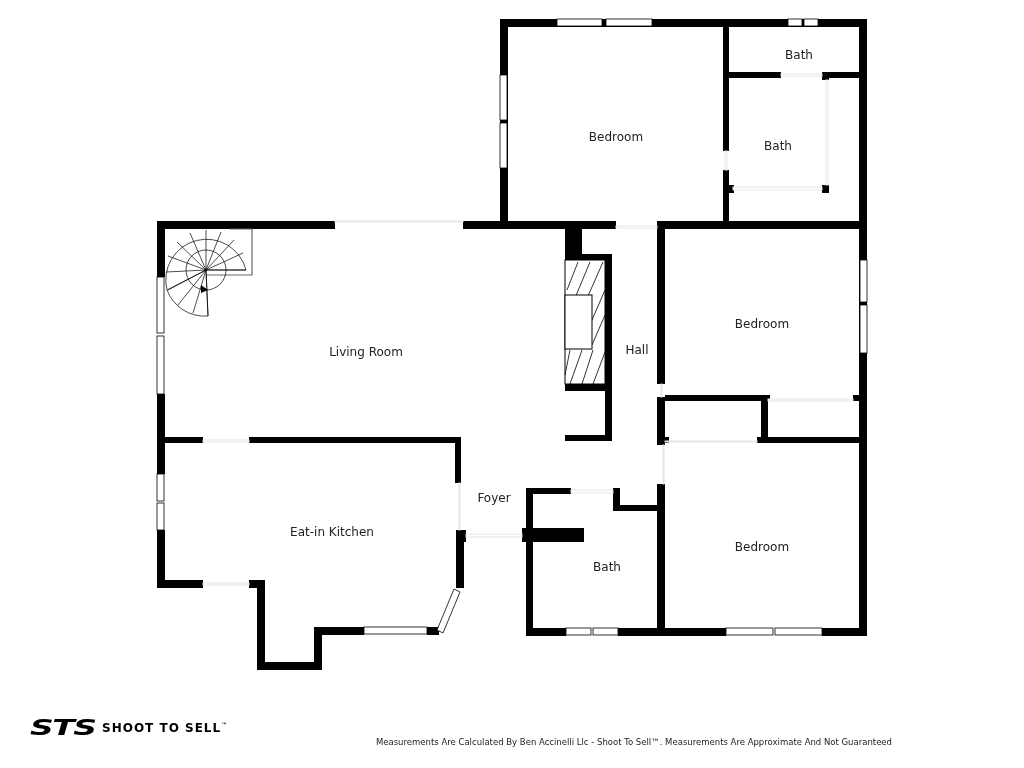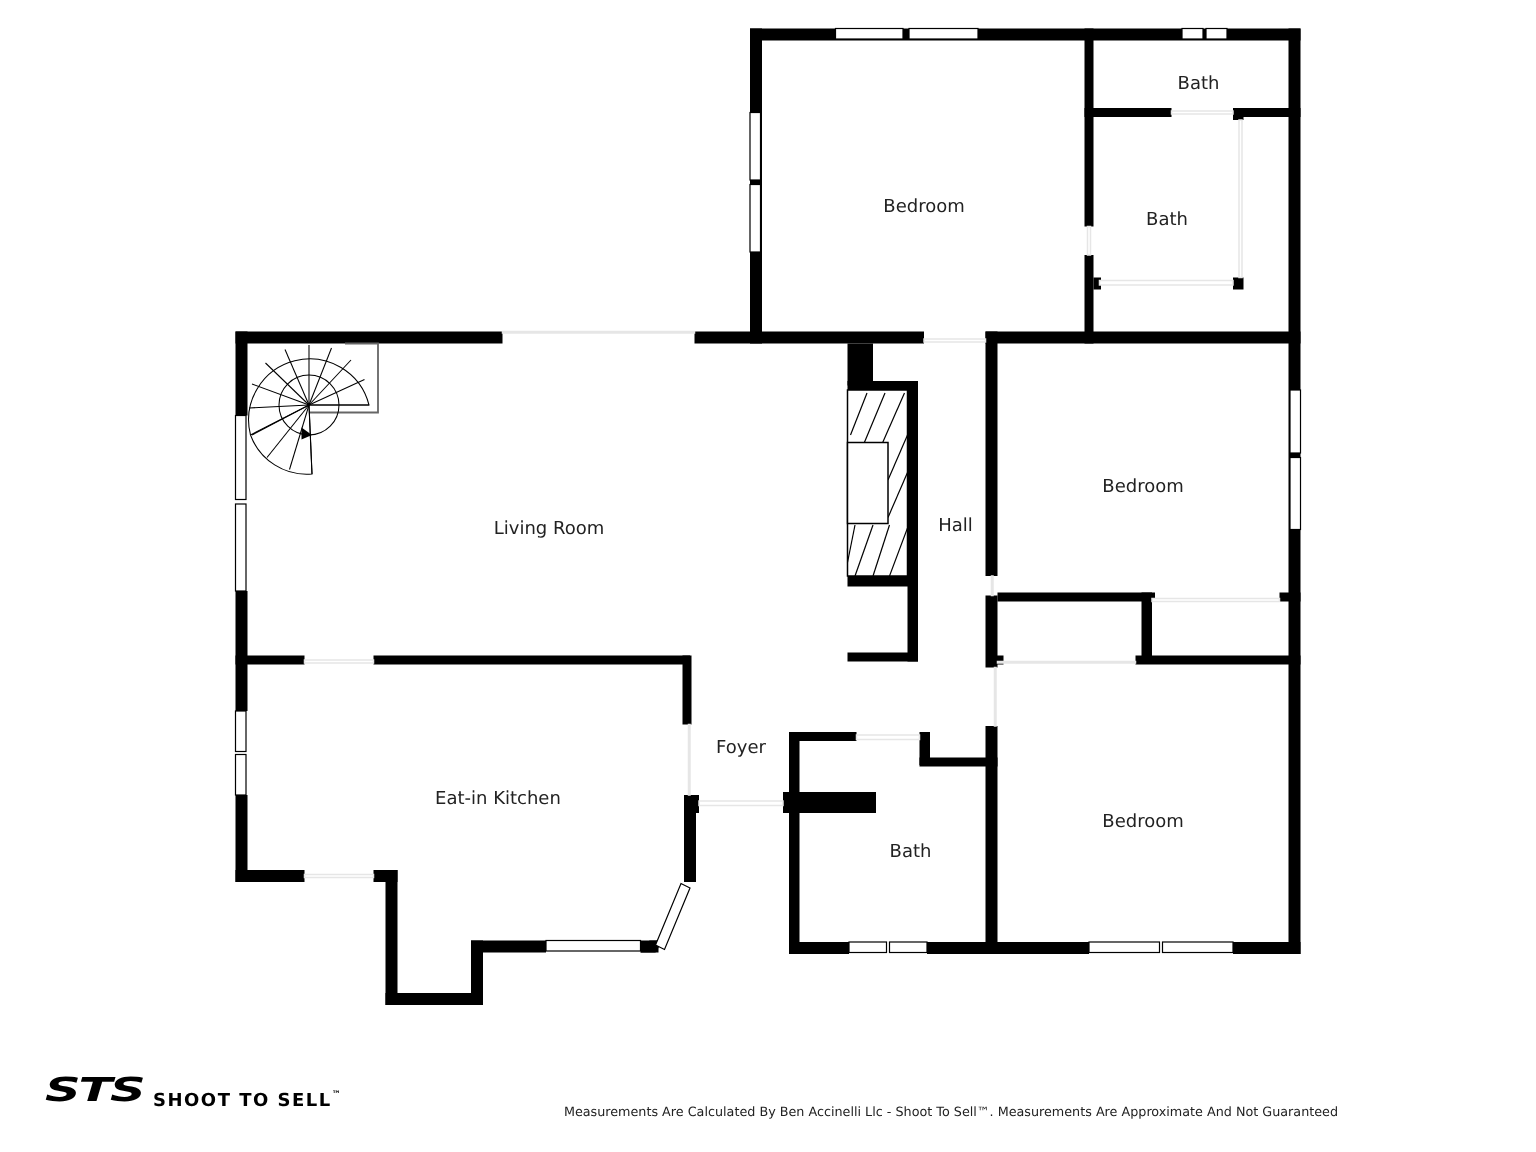--- a/index.html
+++ b/index.html
@@ -2,21 +2,21 @@
 <html><head>
 <meta charset="utf-8">
 <style>
   html, body { margin:0; padding:0; background:#ffffff; }
   body { width:1024px; height:768px; position:relative; overflow:hidden; font-family:"DejaVu Sans", sans-serif; }
   #plan { position:absolute; left:0; top:0; width:1024px; height:768px; }
   .room-label { font-family:"DejaVu Sans", sans-serif; font-size:12px; fill:#222; }
   .wall { fill:#000; }
   .win { fill:#fff; stroke:#000; stroke-width:0.8; }
   .opening { fill:#fff; stroke:#e6e6e6; stroke-width:1; }
-  #logo { position:absolute; left:30px; top:715px; display:flex; align-items:flex-end; gap:10px; }
+  #logo { position:absolute; left:30px; top:715px; display:flex; align-items:center; gap:10px; }
   #logo-mark { font-family:"DejaVu Sans", sans-serif; font-weight:bold; font-size:22px; letter-spacing:-1px; transform:scaleX(1.5); transform-origin:left center; width:62px; color:#000; font-style:italic; }
   #logo-text { font-family:"DejaVu Sans", sans-serif; font-weight:bold; font-size:12px; letter-spacing:1px; color:#000; }
   #logo-tm { font-size:6px; vertical-align:top; }
   #disclaimer { position:absolute; left:0; width:892px; top:737px; text-align:right; font-size:8.5px; color:#222; font-family:"DejaVu Sans", sans-serif; }
 </style>
 </head>
 <body>
 
 <svg id="plan" viewBox="0 0 1024 768" xmlns="http://www.w3.org/2000/svg">
 

